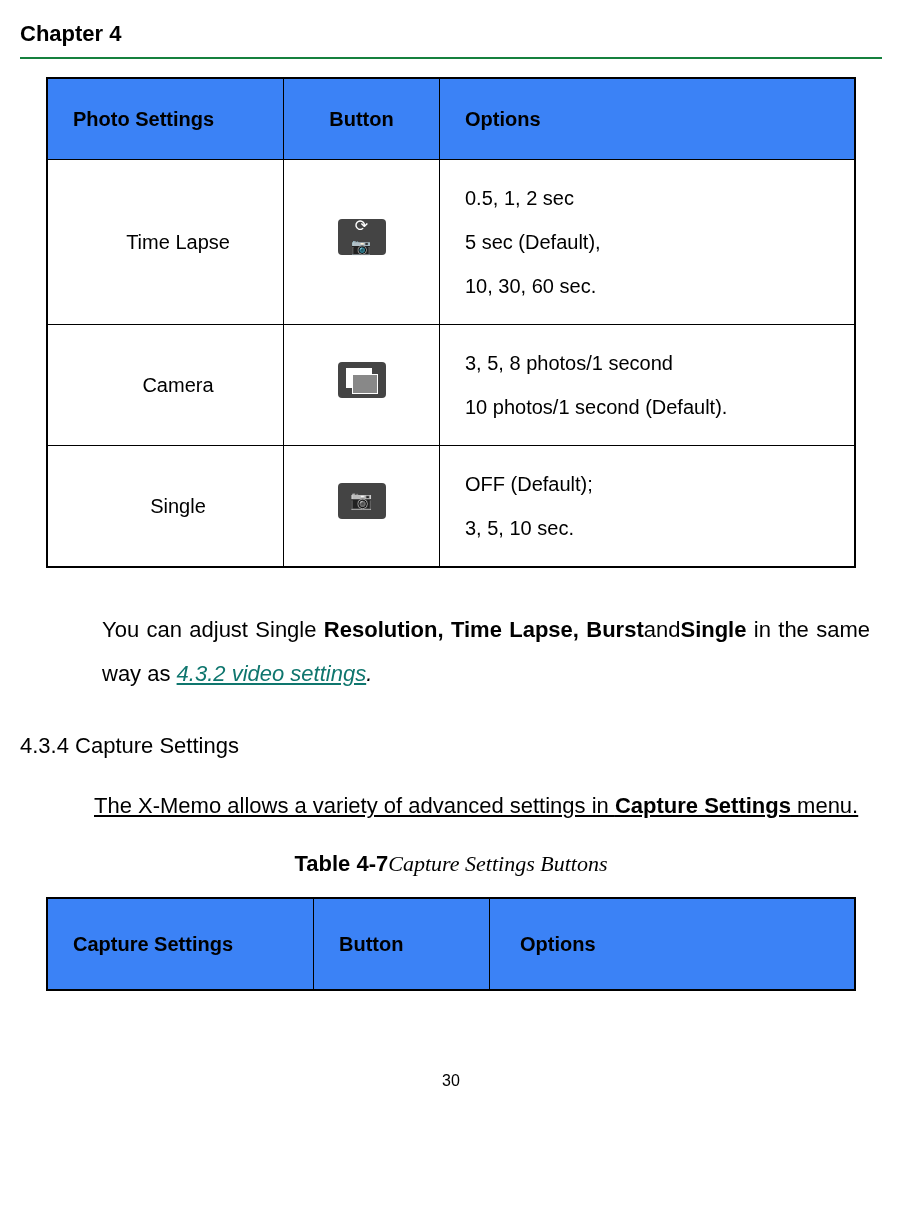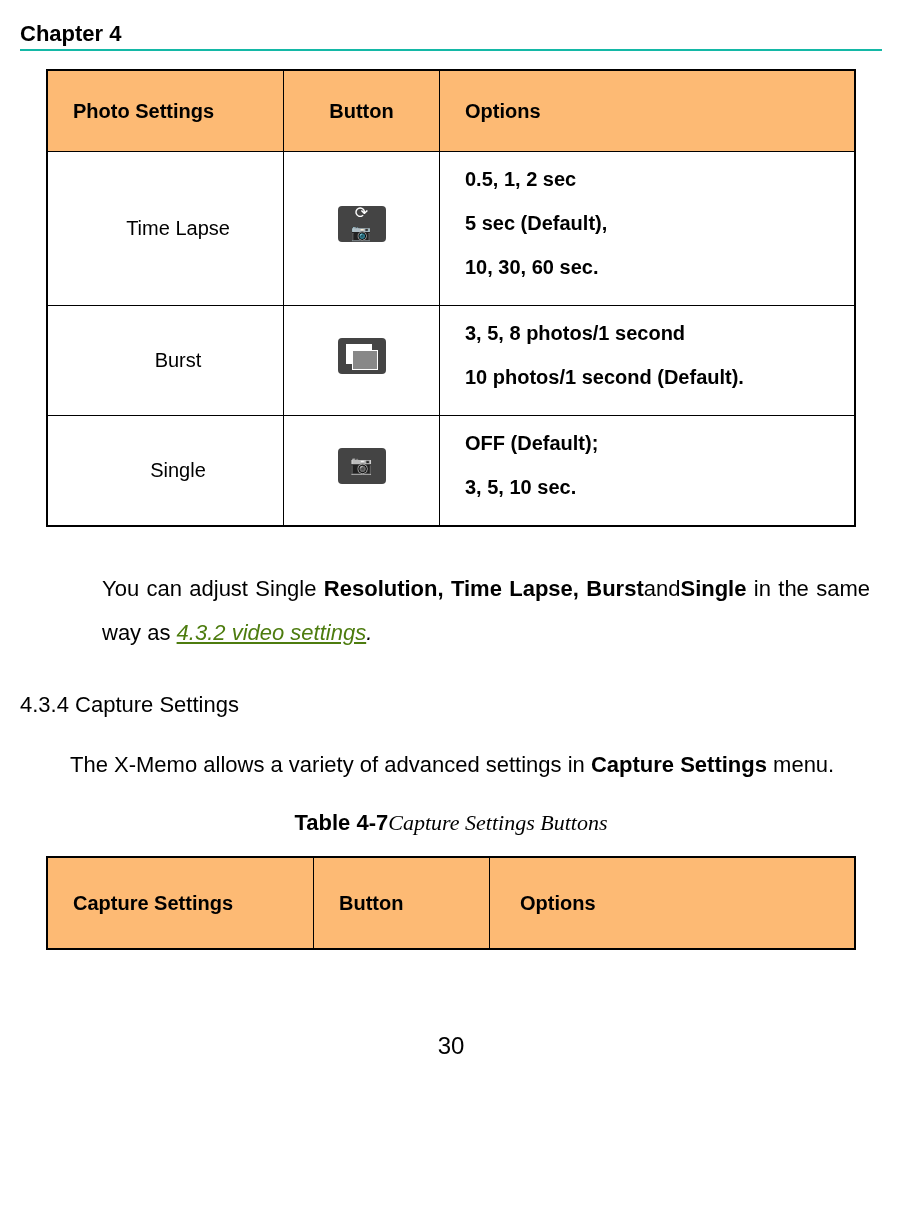--- a/index.html
+++ b/index.html
@@ -6,21 +6,22 @@
       font-family: Arial, sans-serif;
       max-width: 902px;
       margin: 0 auto;
       padding: 20px 20px 0 20px;
       font-size: 20px;
       color: #000;
       line-height: 1.3;
     }
     .header {
       display: flex;
-      border-bottom: 2px solid #14b8a6;
+      border-bottom: 2px solid #15803d;
+      padding-bottom: 8px;
       margin-bottom: 18px;
     }
     .chapter {
       font-weight: bold;
       font-size: 22px;
       width: 230px;
     }
     .title {
       font-weight: bold;
       font-size: 22px;
@@ -31,30 +32,30 @@
       width: 810px;
       border: 2.5px solid #000;
     }
     th, td {
       border: 1px solid #000;
       padding: 0;
       text-align: left;
       vertical-align: middle;
     }
     th {
-      background: #fdba74;
+      background: #3b82f6;
       font-weight: bold;
       font-size: 20px;
       height: 80px;
     }
     .col1 { width: 210px; padding-left: 25px;}
     .col2 { width: 155px; text-align: center; padding-left:0;}
     .col3 { padding-left: 25px;}
     td.col1 { font-size: 20px; text-align: center; }
-    td.col3 { font-size: 20px; line-height: 2.2; padding-top: 5px; padding-bottom: 16px; font-weight: bold;}
+    td.col3 { font-size: 20px; line-height: 2.2; padding-top: 16px; padding-bottom: 16px;}
     .icon-cell {
       text-align: center;
       font-size: 26px;
     }
     .icon-box {
       display: inline-block;
       width: 48px;
       height: 36px;
       background: #444;
       border-radius: 4px;
@@ -114,52 +115,53 @@
       transform: scaleX(1.3);
       margin-right: 6px;
     }
     .bullet-body {
       margin-left: 32px;
       font-size: 22px;
       line-height: 2.0;
       text-align: justify;
     }
     .bold { font-weight: bold; }
-    .link { color: #4d7c0f; text-decoration: underline; font-style: italic;}
+    .link { color: #0f766e; text-decoration: underline; font-style: italic;}
     .section-num {
       font-weight: normal;
       font-size: 22px;
       margin: 36px 0 24px 0;
     }
     .section-body {
-      margin-left: 50px;
+      margin-left: 74px;
       font-size: 22px;
       line-height: 2.0;
       text-align: justify;
       width: 800px;
+      text-decoration: underline;
     }
     .caption {
       text-align: center;
       font-size: 22px;
       margin: 22px 0 18px 0;
     }
     .caption .bold { font-weight: bold; margin-top: 27px; }
     .caption .ital { font-style: italic; font-family: Liberation Serif, serif; }
     table.capture {
       width: 810px;
       margin: 0 auto;
       border: 2.5px solid #000;
     }
     table.capture th { height: 90px; }
     .capc1 { width: 240px; padding-left: 25px;}
     .capc2 { width: 150px; padding-left: 25px;}
     .capc3 { padding-left: 30px;}
     .pagenum {
       text-align: center;
-      font-size: 24px;
+      font-size: 16px;
       margin-top: 80px;
     }
   </style>
 </head>
 <body>
 
 <div class="header">
   <div class="chapter">Chapter 4</div>
 </div>
 
@@ -169,21 +171,21 @@
     <th class="col1">Photo Settings</th>
     <th class="col2">Button</th>
     <th class="col3">Options</th>
   </tr>
   <tr>
     <td class="col1">Time Lapse</td>
     <td class="col2 icon-cell"><span class="icon-box timelapse-icon"></span></td>
     <td class="col3">0.5, 1, 2 sec<br>5 sec (Default),<br>10, 30, 60 sec.</td>
   </tr>
   <tr>
-    <td class="col1">Burst</td>
+    <td class="col1">Camera</td>
     <td class="col2 icon-cell"><span class="icon-box burst-icon"></span></td>
     <td class="col3">3, 5, 8 photos/1 second<br>10 photos/1 second (Default).</td>
   </tr>
   <tr>
     <td class="col1">Single</td>
     <td class="col2 icon-cell"><span class="icon-box single-icon"></span></td>
     <td class="col3">OFF (Default);<br>3, 5, 10 sec.</td>
   </tr>
 </tbody>
   </table>

